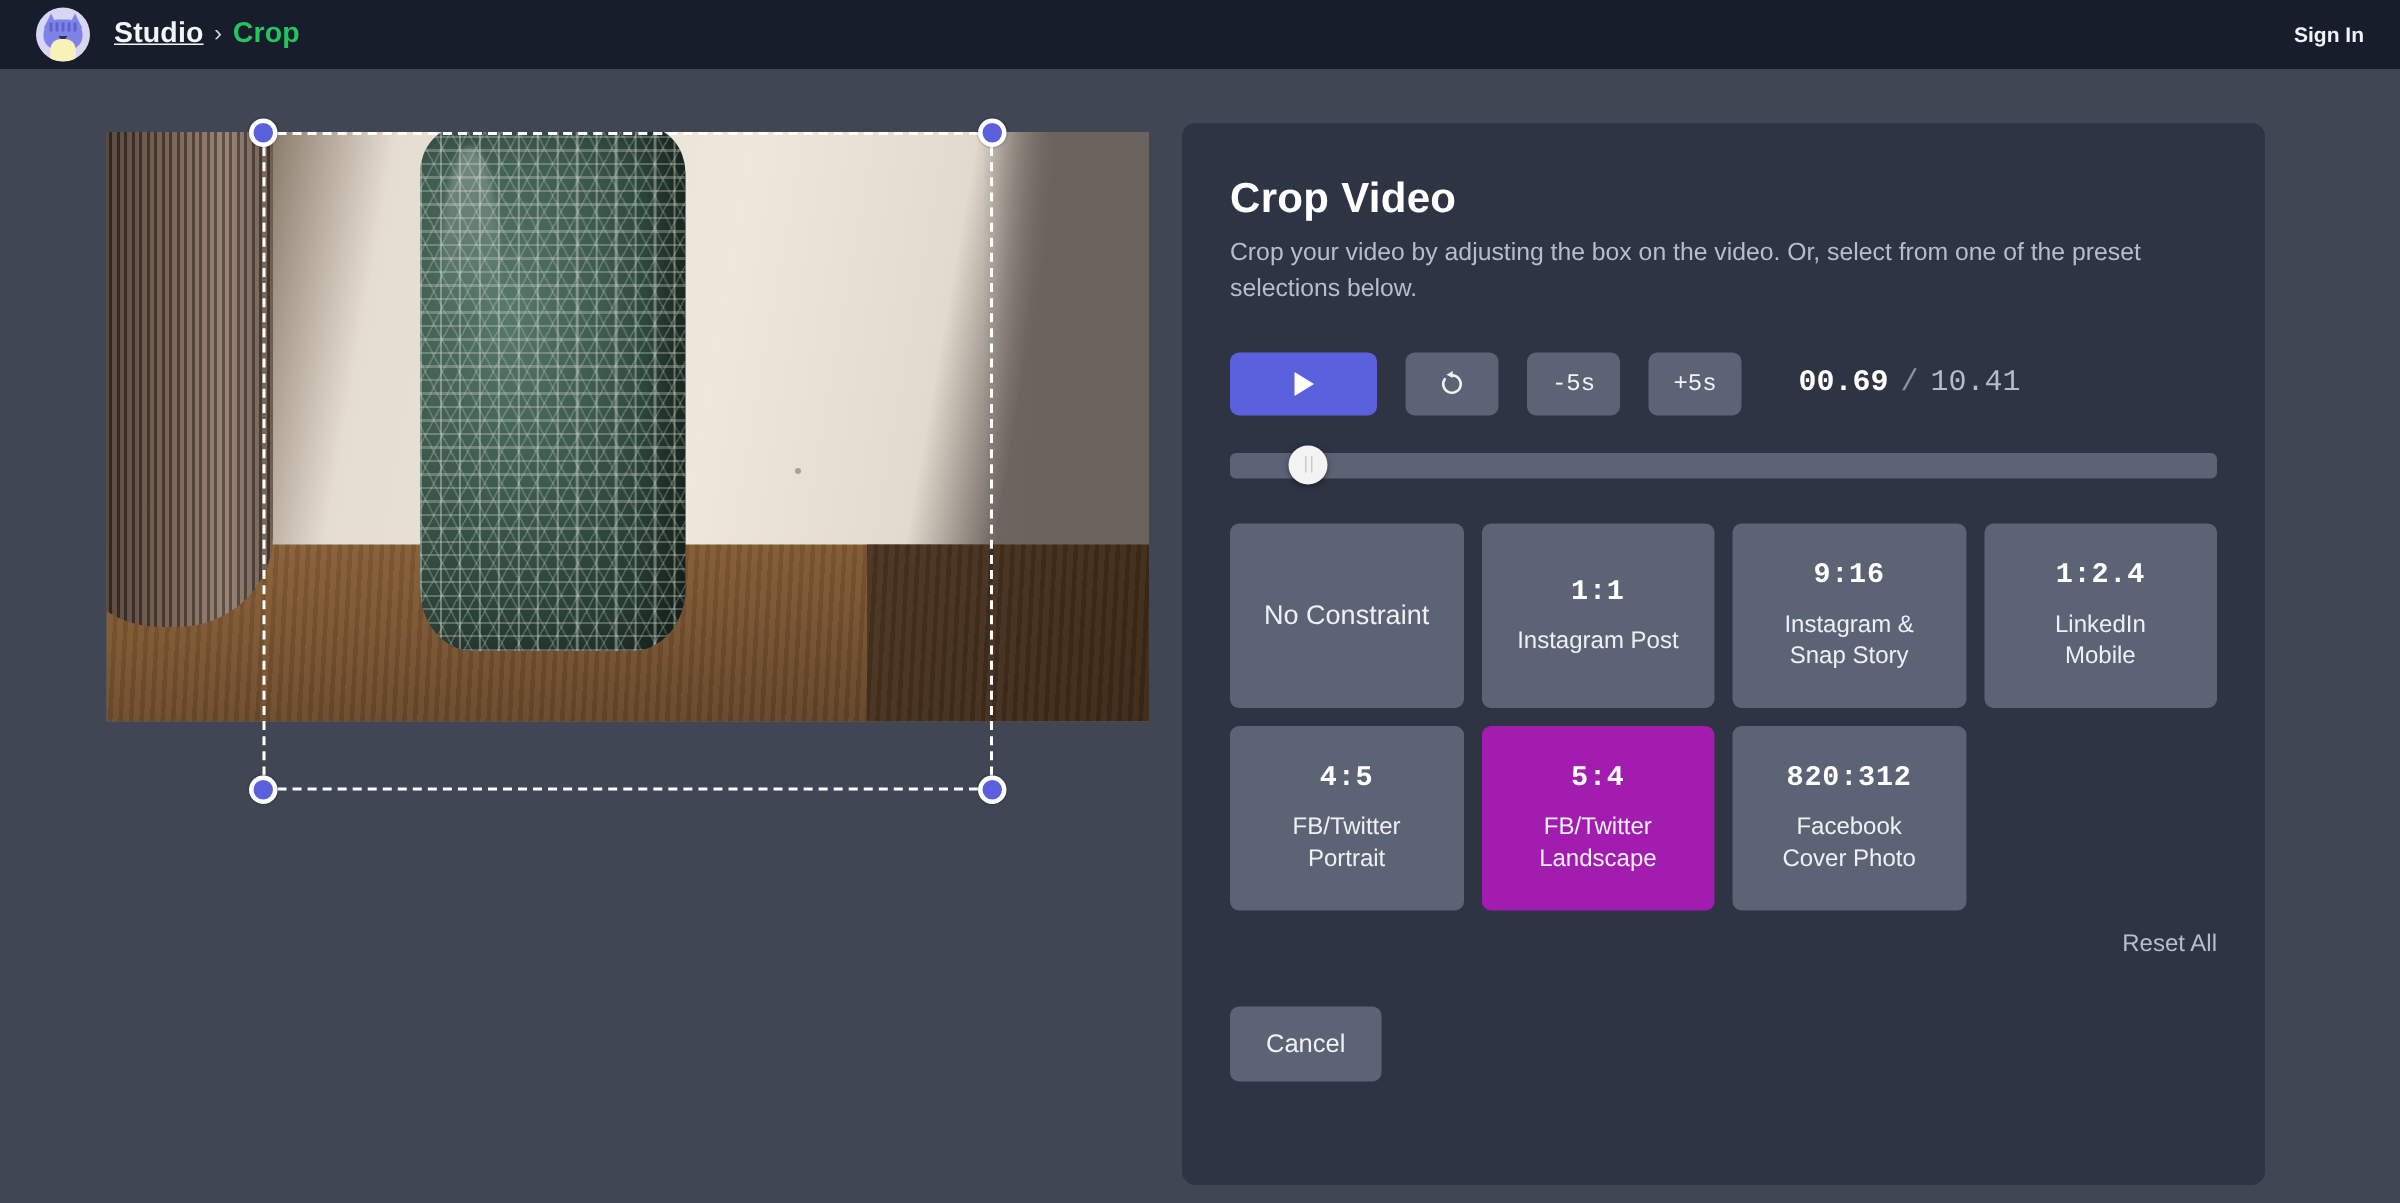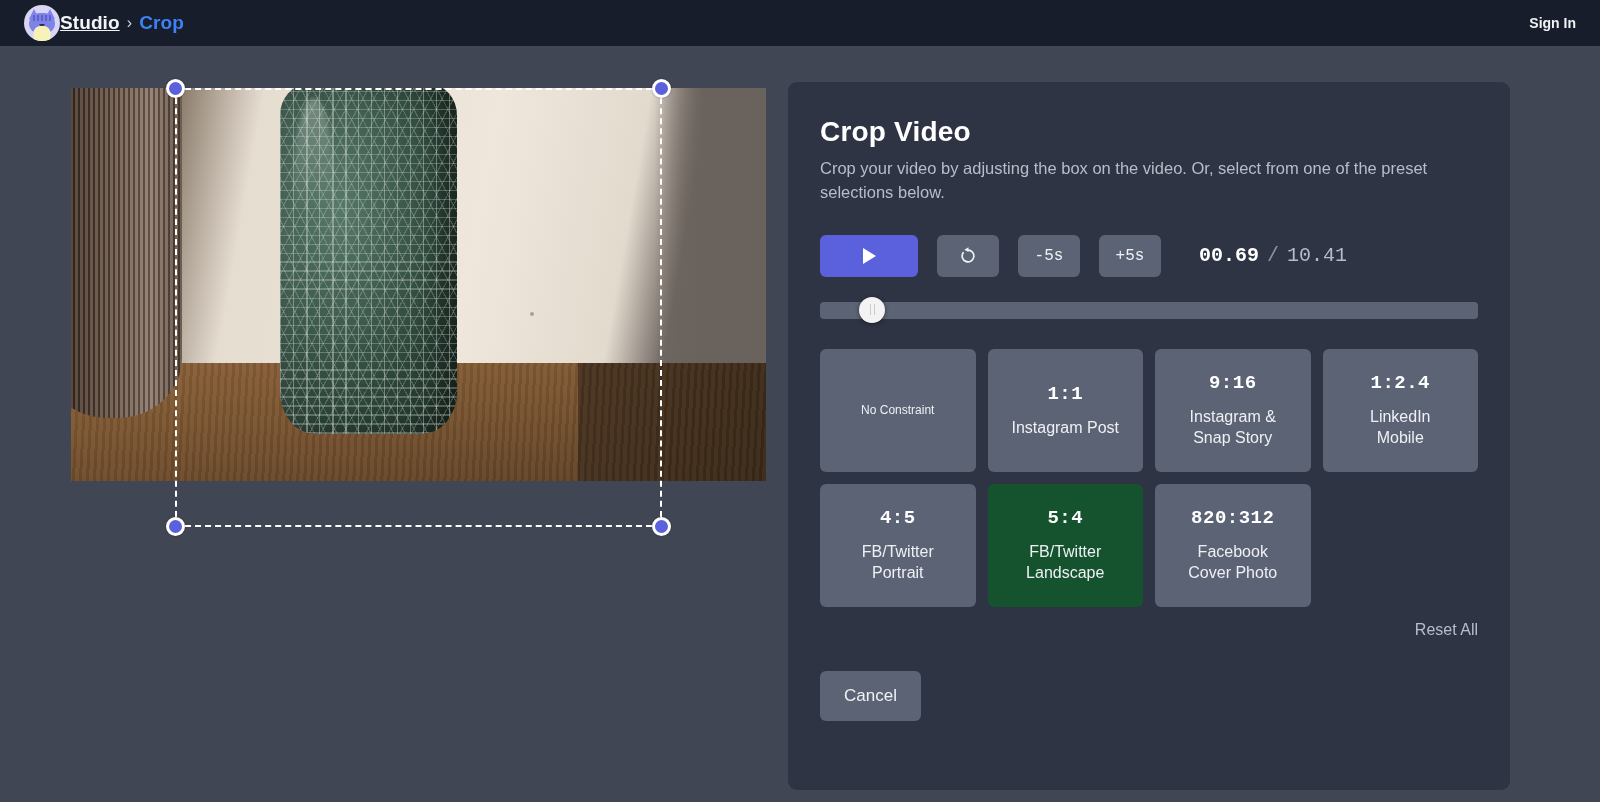--- a/index.html
+++ b/index.html
@@ -40,27 +40,27 @@
   .avatar .muzzle {
     position:absolute; bottom:0; left:50%; transform:translateX(-50%);
     width:17px; height:15px; border-radius:7px 7px 2px 2px; background:#f7f3b8;
   }
   .avatar .nose {
     position:absolute; top:19px; left:50%; transform:translateX(-50%);
     width:0; height:0; border-left:3.5px solid transparent;
     border-right:3.5px solid transparent; border-top:4px solid #2c3048;
   }
   .breadcrumb {
-    color: #f2f4f8;
+    margin-left: 16px; color: #f2f4f8;
     font-size: 19px; font-weight: 700; letter-spacing: .1px;
     display: flex; align-items: center; gap: 7px;
   }
   .breadcrumb .crumb-link { text-decoration: underline; color: #f2f4f8; cursor: pointer; }
   .breadcrumb .sep { font-weight: 400; font-size: 16px; color: #cfd4de; }
-  .breadcrumb .crumb-current { color: #3b82f6; }
+  .breadcrumb .crumb-current { color: #22c55e; }
   .signin {
     margin-left: auto; color: #f0f2f6; font-size: 14px;
     font-weight: 700; cursor: pointer;
   }
 
   
   .workspace {
     position: relative; width: 100%; height: 756px;
   }
 
@@ -213,28 +213,28 @@
 
   .presets {
     display: grid; grid-template-columns: repeat(4, 1fr);
     gap: 12px; margin-top: 26px;
   }
   .preset {
     height: 123px; border-radius: 6px; background: #5c6374;
     display: flex; flex-direction: column; align-items: center; justify-content: center;
     cursor: pointer; padding: 6px 8px; text-align: center;
   }
-  .preset.active { background: #14532d; }
+  .preset.active { background: #a21caf; }
   .preset .ratio {
     font-family: "Liberation Mono", monospace;
     font-size: 19px; font-weight: 700; color: #ffffff;
     margin-bottom: 12px; letter-spacing: .5px;
   }
   .preset .pname { font-size: 16px; color: #eef0f4; line-height: 1.35; }
-  .preset.noratio .pname { font-size: 12px; }
+  .preset.noratio .pname { font-size: 18px; }
 
   .reset-row { display: flex; justify-content: flex-end; margin-top: 14px; }
   .reset-all { color: #b8bdc9; font-size: 16px; cursor: pointer; }
 
   .footer {
     display: flex; align-items: center; justify-content: space-between;
     margin-top: 32px;
   }
   .btn-cancel {
     background: #5c6374; color: #f0f2f6; border: none;

